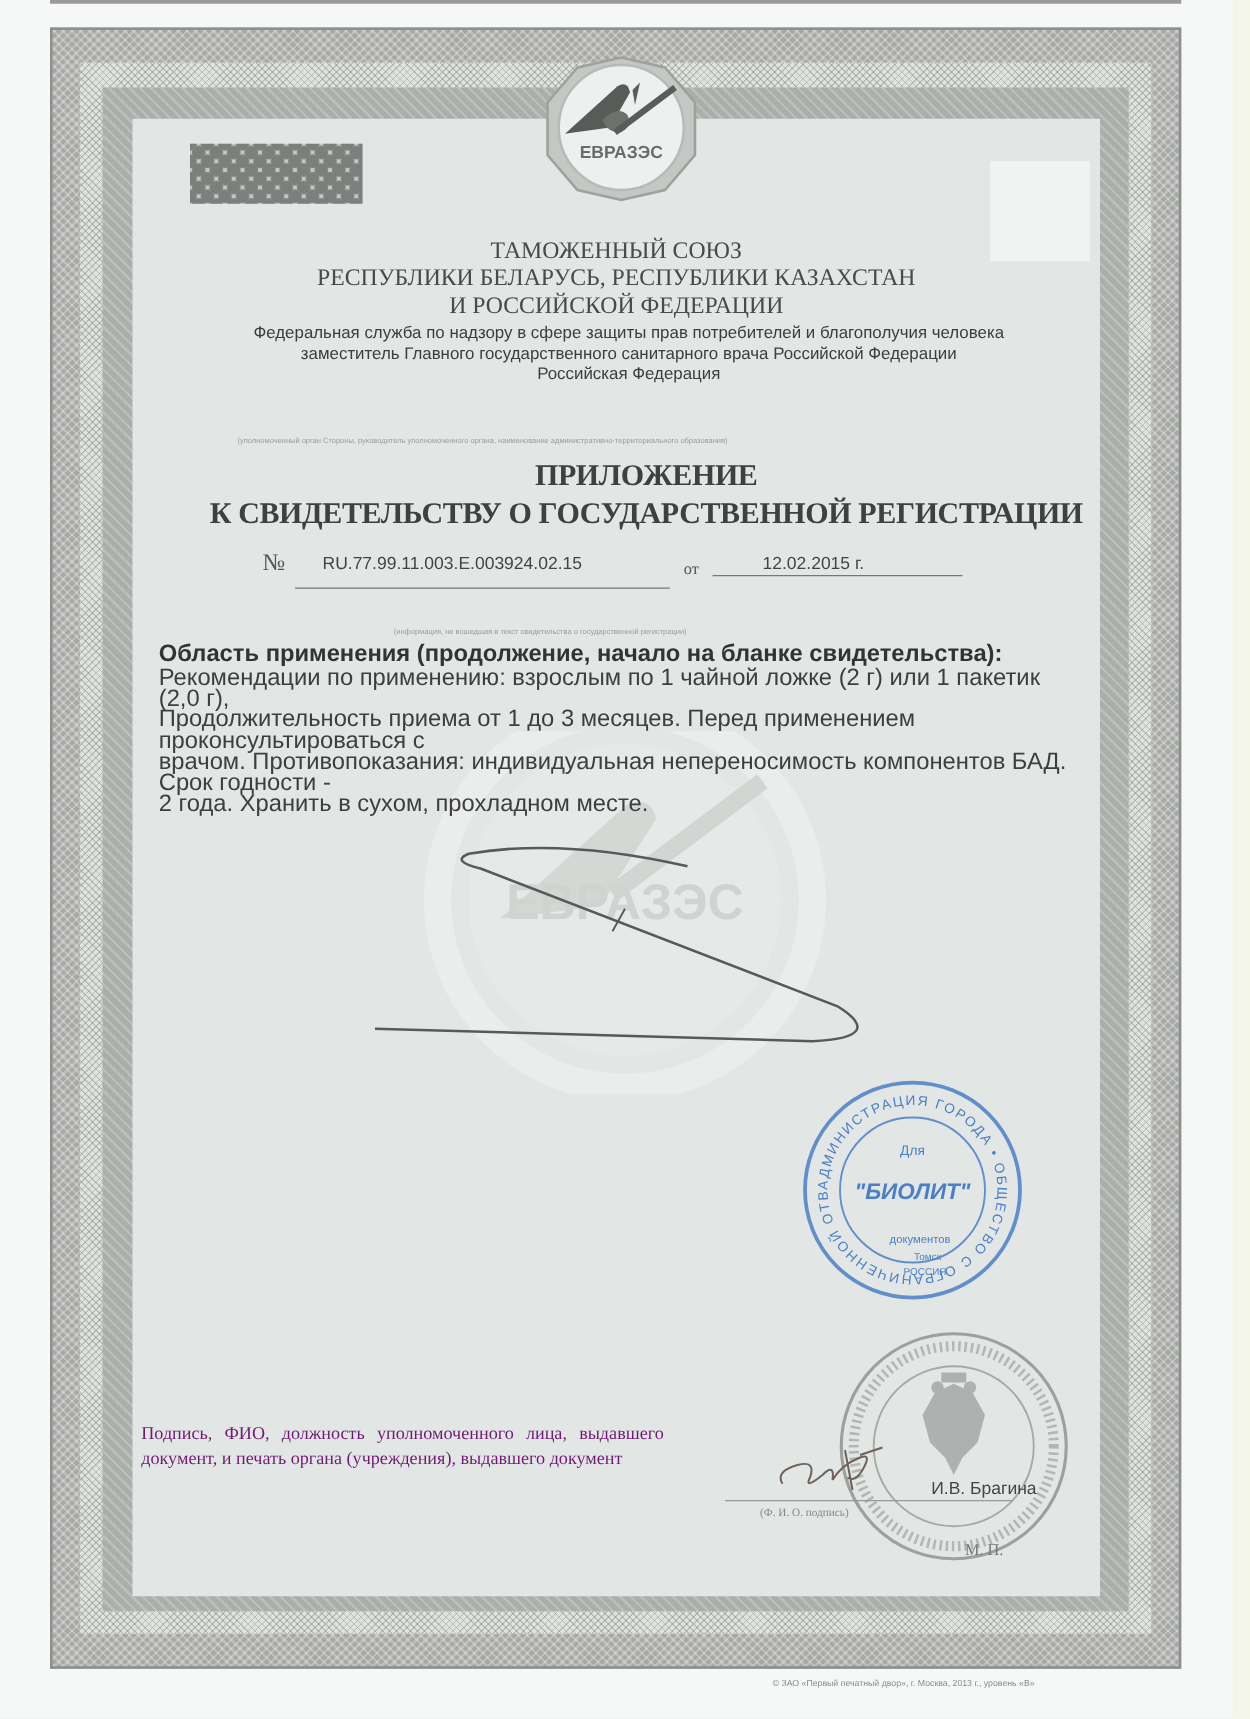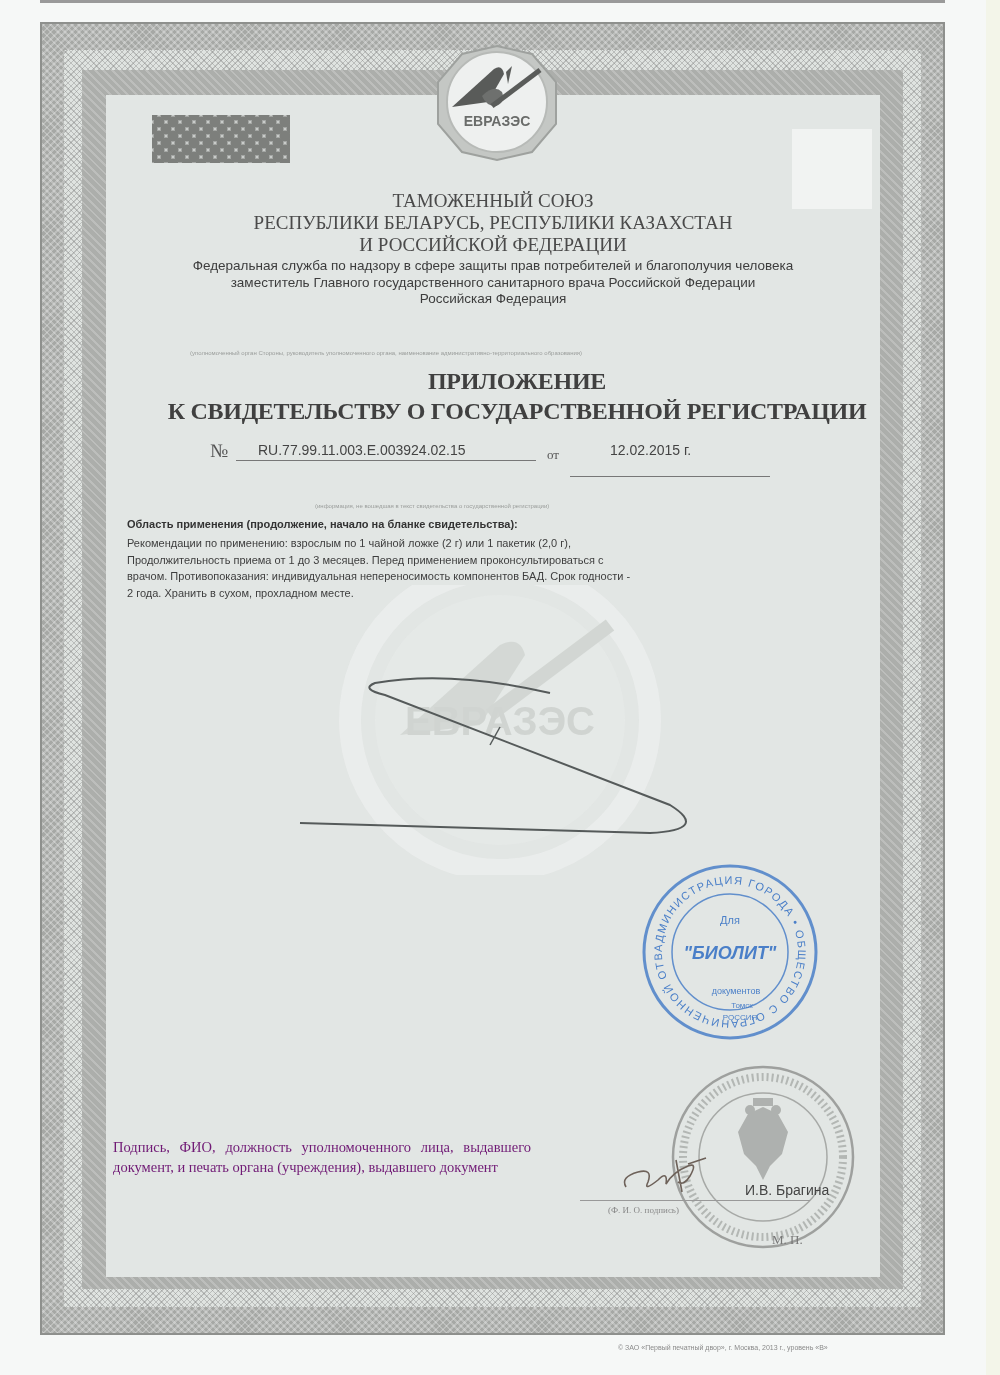--- a/index.html
+++ b/index.html
@@ -28,31 +28,31 @@
      background:
        radial-gradient(circle at 50% 50%, #7d7f7c 5px, transparent 6px) 0 0/14px 14px,
        radial-gradient(circle at 50% 50%, #7d7f7c 5px, transparent 6px) 7px 7px/14px 14px,
        #c9ccca; }
   .white-box { position:absolute; left:792px; top:129px; width:80px; height:80px; background:#f1f3f2; }
   .logo-badge { position:absolute; left:432px; top:44px; width:130px; height:118px; }
   .watermark { position:absolute; left:330px; top:585px; width:340px; height:290px; }
   .txt { position:absolute; left:106px; width:774px; text-align:center; white-space:nowrap; }
   .serif { font-family:Liberation Serif, serif; }
   .h-union { top:190px; font-size:19px; line-height:22px; color:#4a4a4a; }
-  .h-sub { top:258px; font-size:13.5px; line-height:16.5px; color:#3d3d3d; }
+  .h-sub { top:258px; font-size:13.5px; line-height:16.5px; color:#3d3d3d;margin-left:10px; }
   .tiny-caption { position:absolute; font-size:6px; color:#9a9d9b; white-space:nowrap; }
   .title { top:366px; font-size:24px; line-height:30px; font-weight:bold; color:#404040; letter-spacing:-0.3px;padding-left:24px; }
   .reg-row { position:absolute; top:438px; left:210px; width:600px; height:28px; }
   .reg-row .no { position:absolute; left:0; top:2px; font-size:19px; color:#555; }
   .reg-row .num { position:absolute; left:26px; top:4px; width:300px; font-size:14px; color:#444;
-     border-bottom:1px solid #777; padding-left:22px; padding-bottom:2px; box-sizing:border-box; }
+     border-bottom:1px solid #777; padding-left:22px; padding-bottom:12px; box-sizing:border-box; }
   .reg-row .ot { position:absolute; left:337px; top:9px; font-size:13px; color:#555; }
   .reg-row .date { position:absolute; left:360px; top:4px; width:200px; font-size:14px; color:#444;
-     border-bottom:1px solid #777; padding-left:40px; padding-bottom:18px; box-sizing:border-box; }
-  .body-text { position:absolute; left:127px; top:516px; width:740px; font-size:11px; line-height:16.8px; color:#3e3e3e; }
+     border-bottom:1px solid #777; padding-left:40px; padding-bottom:2px; box-sizing:border-box; }
+  .body-text { position:absolute; left:127px; top:516px; width:740px; font-size:19px; line-height:16.8px; color:#3e3e3e; }
   .body-text .lead { font-weight:bold; color:#333; margin-bottom:2px; }
   .sig-caption { position:absolute; left:113px; top:1137px; width:418px; font-size:14.5px; line-height:20px;
      color:#701a75; text-align:justify; text-align-last:left; }
   .sig-line { position:absolute; left:580px; top:1200px; width:230px; height:1px; background:#999; }
   .sig-hint { position:absolute; left:608px; top:1205px; font-size:9px; color:#888;text-align:right; }
   .signer { position:absolute; left:745px; top:1182px; font-size:14px; color:#444; }
   .mp { position:absolute; left:772px; top:1232px; font-size:13px; color:#777; }
   .footer { position:absolute; left:618px; top:1344px; font-size:7px; color:#8a8a8a; white-space:nowrap; }
   .stamp-blue { position:absolute; left:640px; top:862px; width:180px; height:180px; }
   .stamp-gray { position:absolute; left:668px; top:1062px; width:190px; height:190px; }

